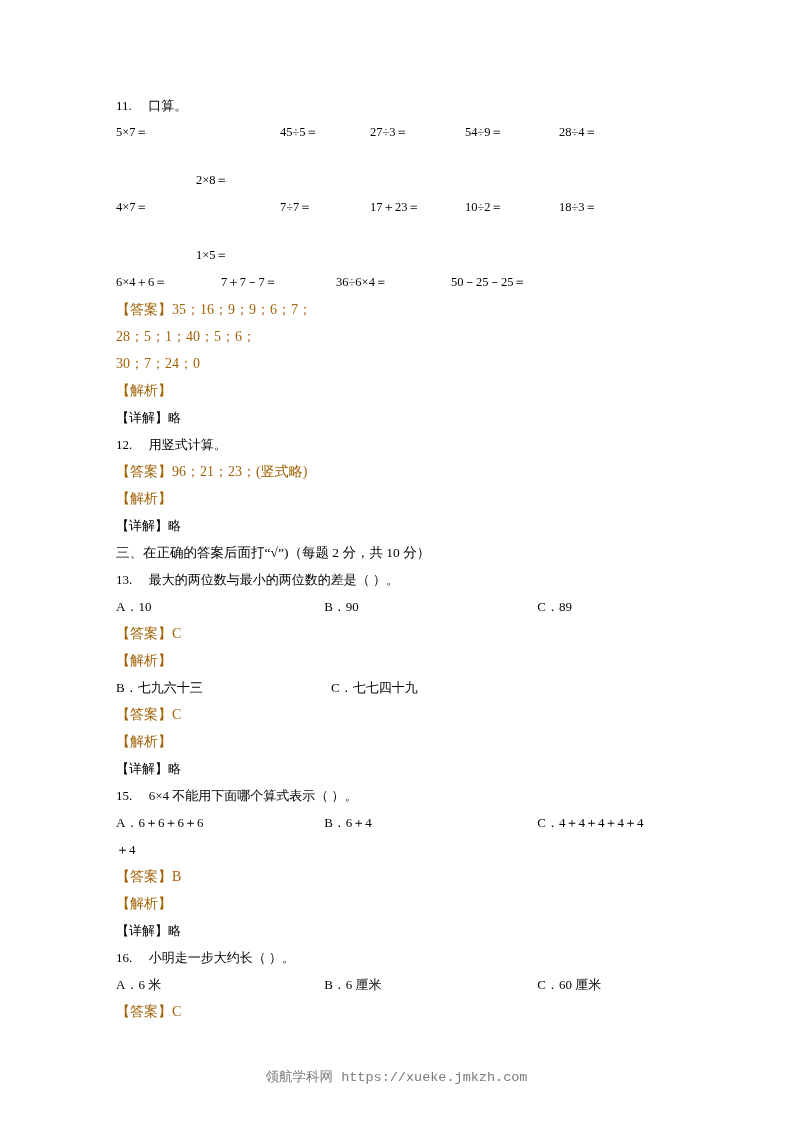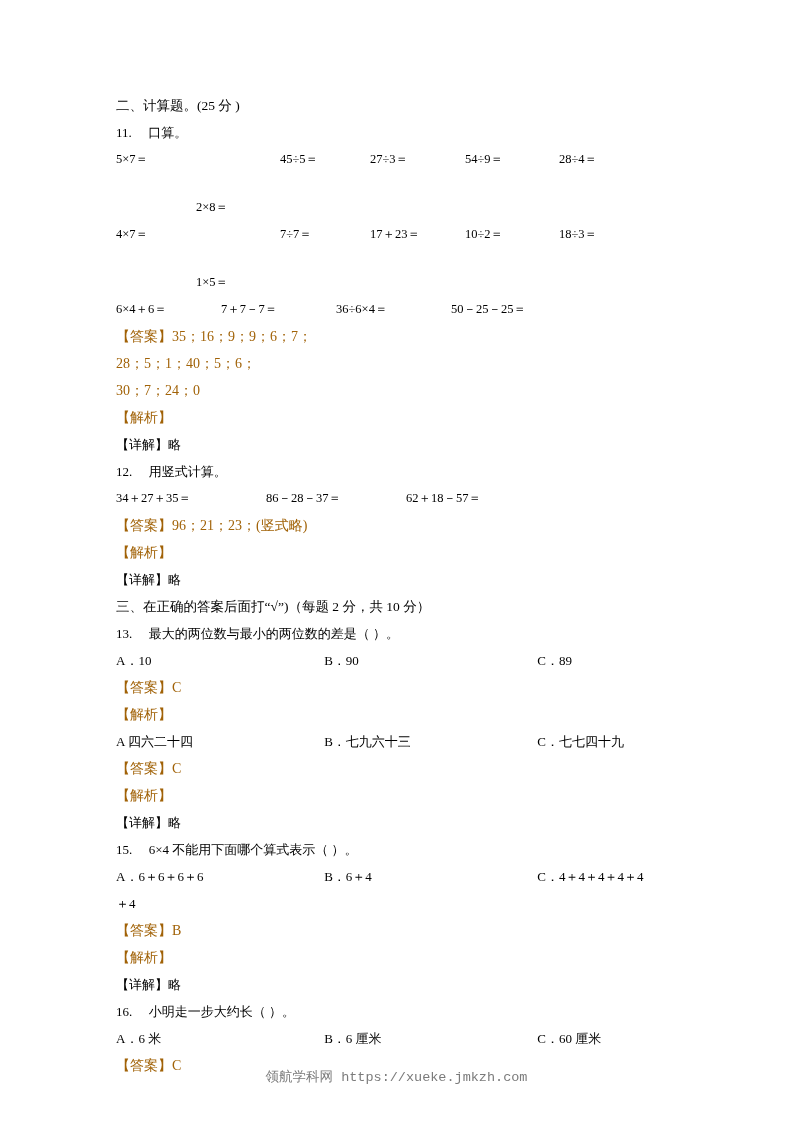--- a/index.html
+++ b/index.html
@@ -76,21 +76,20 @@
     color: #7b7b7b;
     font-family: Liberation Mono, monospace;
   }
 </style>
 </head>
 <body>
 
 <div class="page">
   <div class="content">
 
-    <div class="section-head">二、计算题。(25 分 )</div>
 
     <div class="qline">
       <span>11.</span>
       <span style="display:inline-block;width:10px"></span>
       <span>口算。</span>
     </div>
 
     <div class="mono-row">
       <span class="w1">5×7＝</span>
       <span class="w2">2×8＝</span>
@@ -121,25 +120,20 @@
     <div class="ans">30；7；24；0</div>
     <div class="ans">【解析】</div>
     <div class="det">【详解】略</div>
 
     <div class="qline">
       <span>12.</span>
       <span style="display:inline-block;width:10px"></span>
       <span>用竖式计算。</span>
     </div>
 
-    <div class="mono-row">
-      <span style="width:150px">34＋27＋35＝</span>
-      <span style="width:140px">86－28－37＝</span>
-      <span>62＋18－57＝</span>
-    </div>
 
     <div class="ans">【答案】96；21；23；(竖式略)</div>
     <div class="ans">【解析】</div>
     <div class="det">【详解】略</div>
 
     <div class="section-head">三、在正确的答案后面打“√”)（每题 2 分，共 10 分）</div>
 
     <div class="qline">
       <span>13.</span>
       <span style="display:inline-block;width:10px"></span>
@@ -147,21 +141,20 @@
     </div>
     <div class="opt-row">
       <span class="optA">A．10</span>
       <span class="optB">B．90</span>
       <span class="optC">C．89</span>
     </div>
     <div class="ans">【答案】C</div>
     <div class="ans">【解析】</div>
 
     <div class="opt-row">
-      <span class="optA">A  四六二十四</span>
       <span class="optB">B．七九六十三</span>
       <span class="optC">C．七七四十九</span>
     </div>
     <div class="ans">【答案】C</div>
     <div class="ans">【解析】</div>
     <div class="det">【详解】略</div>
 
     <div class="qline">
       <span>15.</span>
       <span style="display:inline-block;width:10px"></span>

